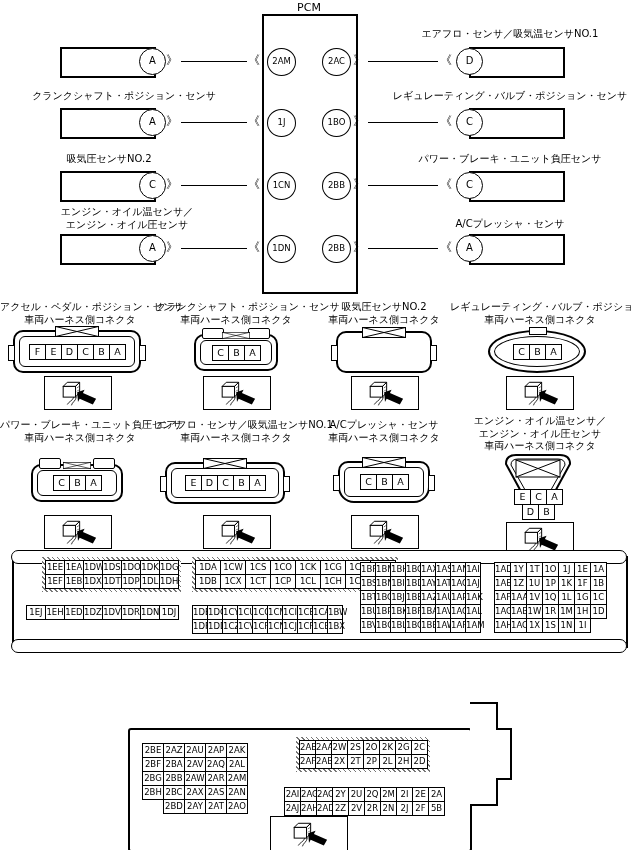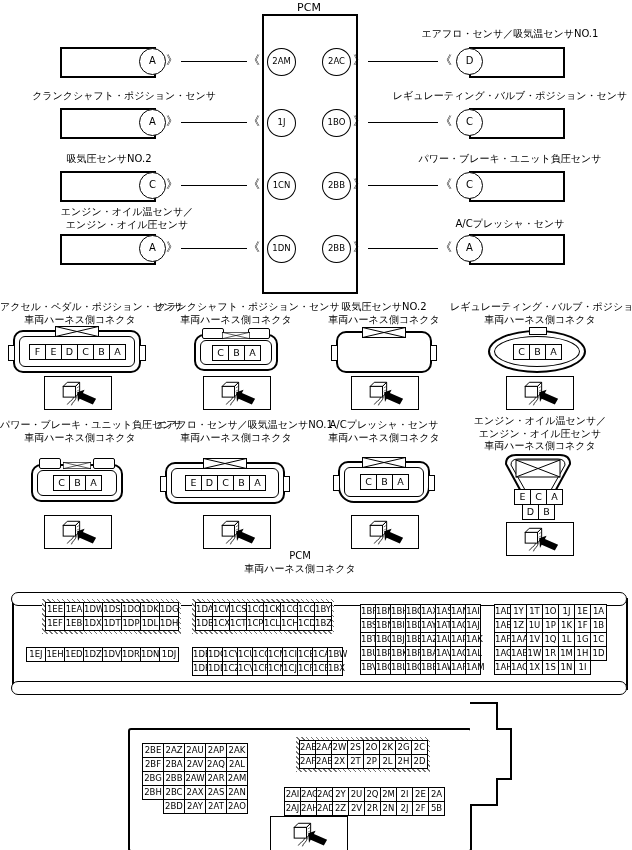--- a/index.html
+++ b/index.html
@@ -40,21 +40,21 @@
             display:flex;align-items:center;justify-content:center;}
   .icon-box svg{width:58px;height:28px;}
   
   .pin-row{white-space:nowrap;line-height:0;text-align:left;}
   .pin-row + .pin-row{margin-top:-1px;}
   .pins .pin-row{text-align:center;}
   .pin-cell{display:inline-block;box-sizing:border-box;border:1px solid #000;height:15px;line-height:13px;
             font-size:8.5px;text-align:center;background:#fff;margin-right:-1px;vertical-align:top;}
   .pin-cell.blank{visibility:hidden;}
   .pins .pin-cell{width:17px;height:16px;line-height:14px;font-size:9.5px;}
-  .cw16 .pin-cell{width:16px;} .cw17 .pin-cell{width:17px;} .cw18 .pin-cell{width:18px;}
+  .cw16 .pin-cell{width:16px;} .cw17 .pin-cell{width:17px;} .cw18 .pin-cell{width:26px;}
   .cw20 .pin-cell{width:20px;} .cw22 .pin-cell{width:22px;}
   
   .bigconn{position:absolute;}
   .bc-body{position:absolute;left:4px;top:10px;width:612px;height:88px;border:2px solid #000;background:#fff;}
   .rail{position:absolute;width:614px;height:12px;border:1.5px solid #000;border-radius:7px;background:#fff;}
   .gridbox{position:absolute;}
   .hatchwrap{position:absolute;padding:3px;background:repeating-linear-gradient(45deg,#777 0 1px,#fff 1px 3.5px);}
   .conn2{position:absolute;border:2px solid #000;border-radius:3px;background:#fff;}
   .tab{position:absolute;border:2px solid #000;border-left:none;background:#fff;}
 </style>
@@ -358,21 +358,21 @@
     <svg viewBox="0 0 64 34">
         <use href="#conn-icon"></use>
       </svg>
   </div>
 
   <div class="slabel" style="left:180px;top:549px;width:240px">
     <div>PCM</div>
     <div>車両ハーネス側コネクタ</div>
   </div>
 
-  <div class="bigconn" style="left:8px;top:588px;width:622px;height:110px">
+  <div class="bigconn" style="left:8px;top:546px;width:622px;height:110px">
     <div class="bc-body"></div>
     <div class="rail" style="left:3px;top:4px"></div>
     <div class="rail" style="left:3px;top:93px"></div>
     <div class="hatchwrap" style="left:34px;top:11px">
       <div class="cw20">
           <div class="pin-row"><span class="pin-cell">1EE</span><span class="pin-cell">1EA</span><span class="pin-cell">1DW</span><span class="pin-cell">1DS</span><span class="pin-cell">1DO</span><span class="pin-cell">1DK</span><span class="pin-cell">1DG</span></div>
           <div class="pin-row"><span class="pin-cell">1EF</span><span class="pin-cell">1EB</span><span class="pin-cell">1DX</span><span class="pin-cell">1DT</span><span class="pin-cell">1DP</span><span class="pin-cell">1DL</span><span class="pin-cell">1DH</span></div>
         </div>
     </div>
     <div class="hatchwrap" style="left:184px;top:11px">

